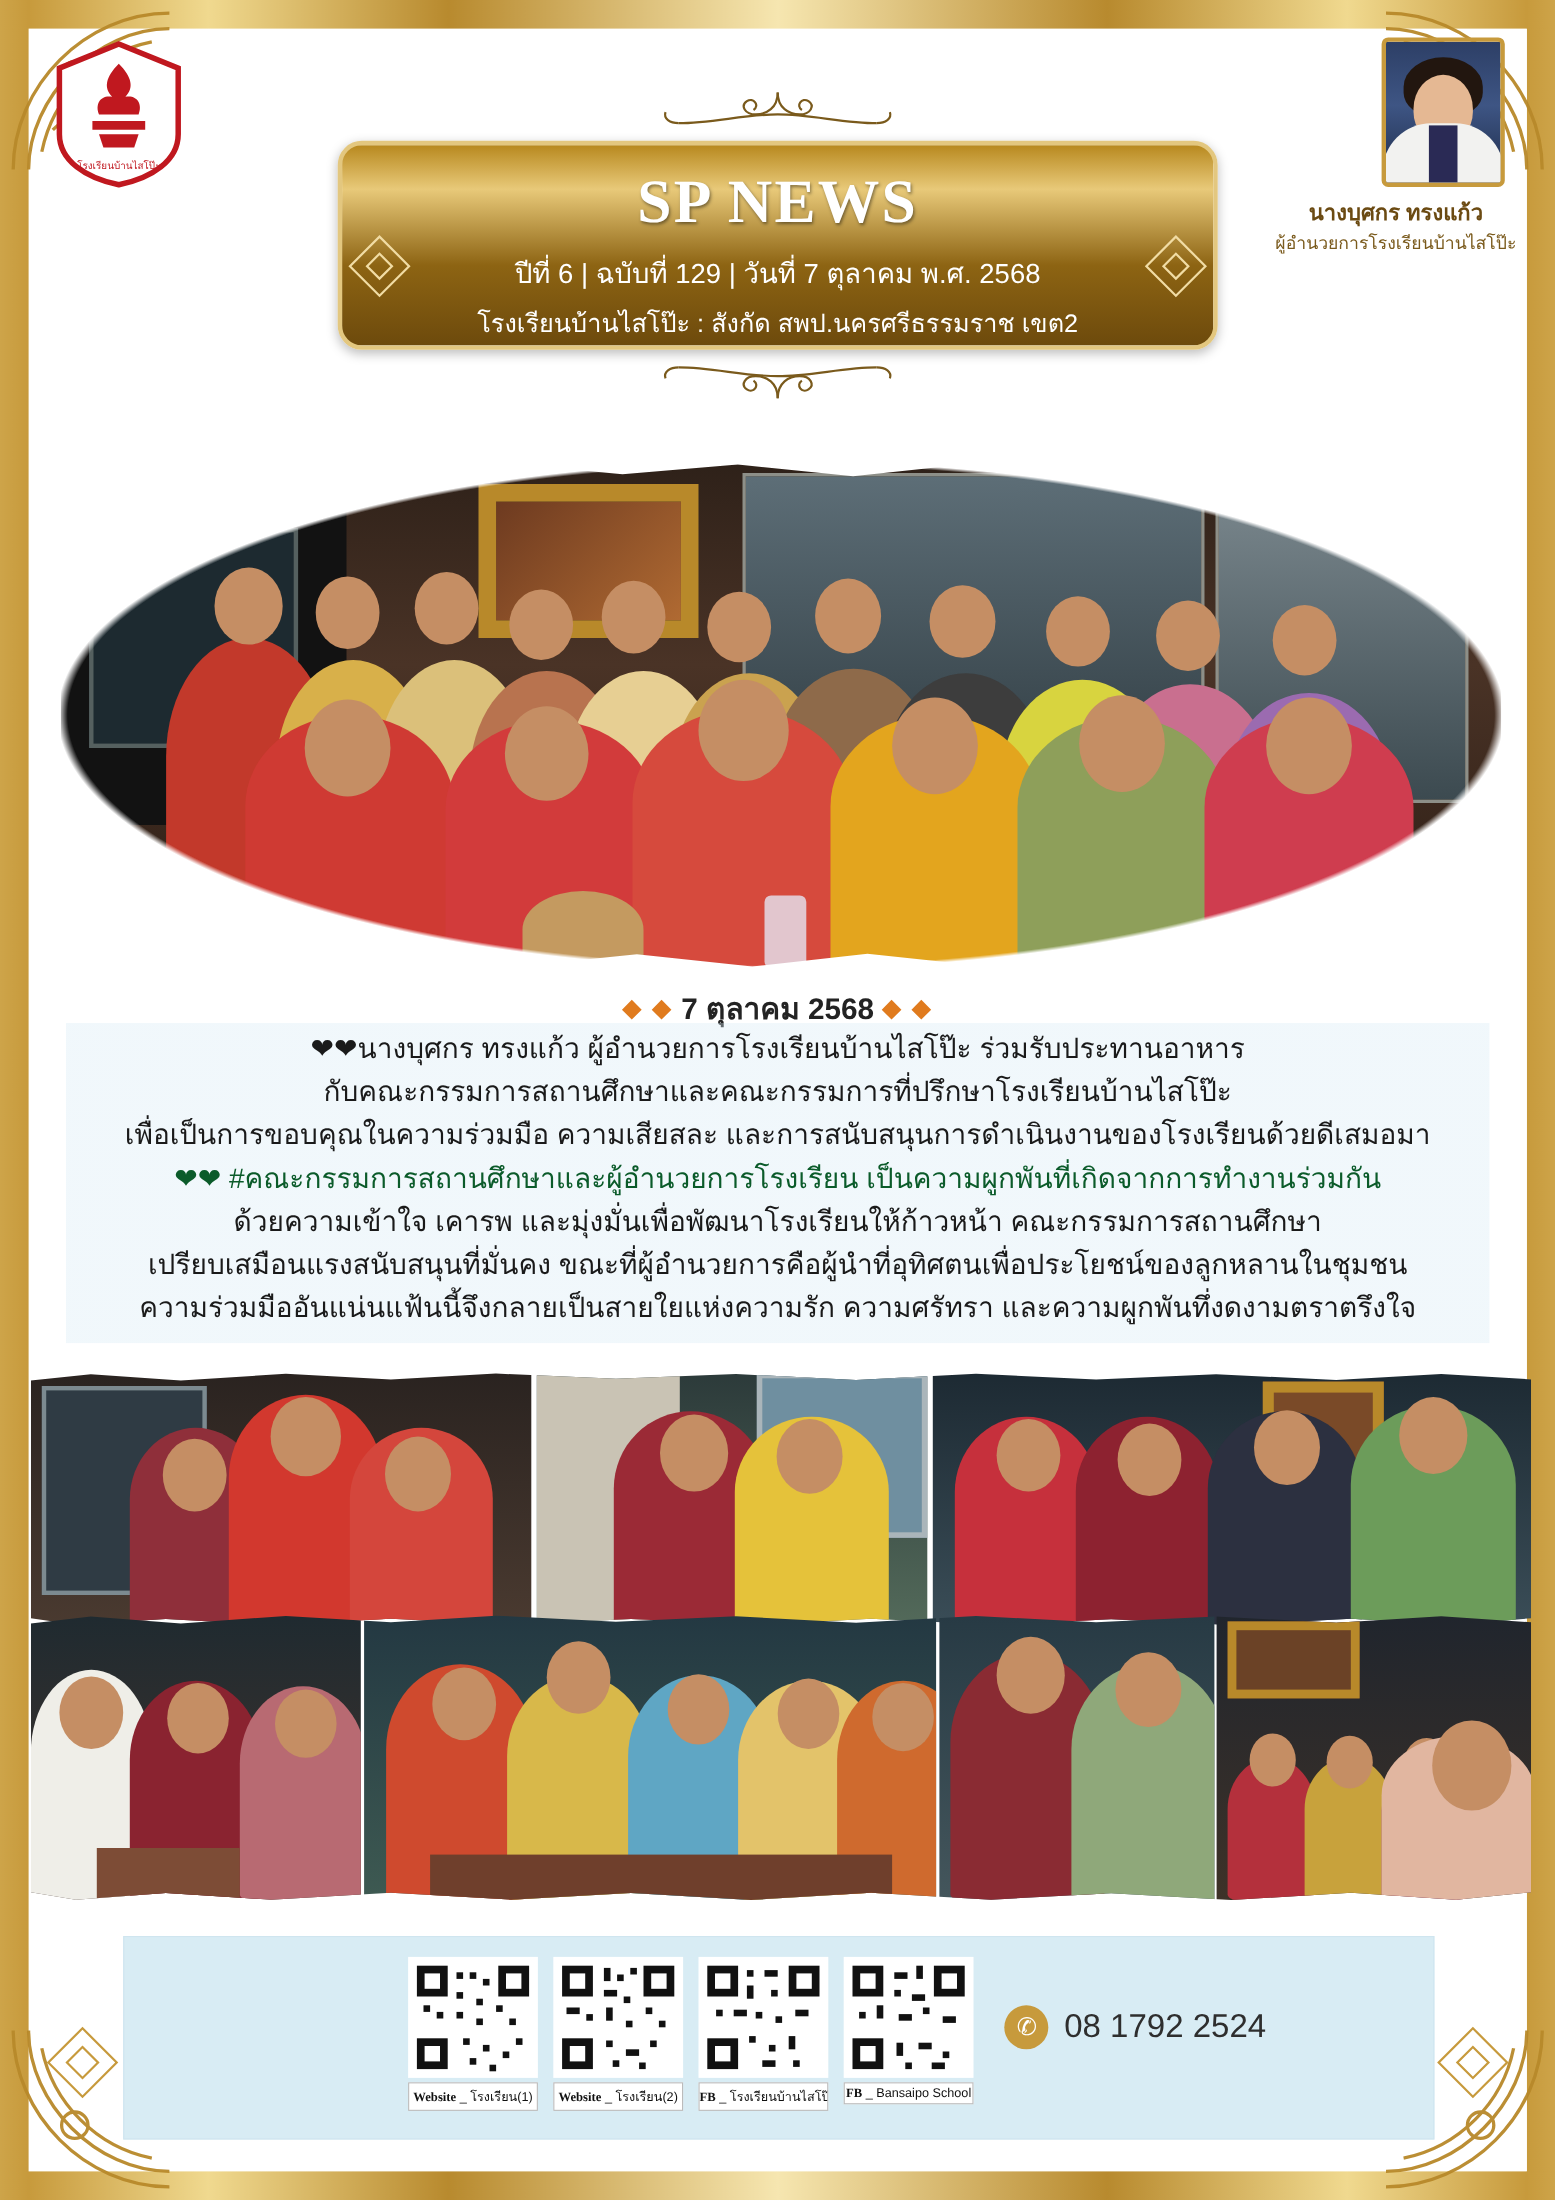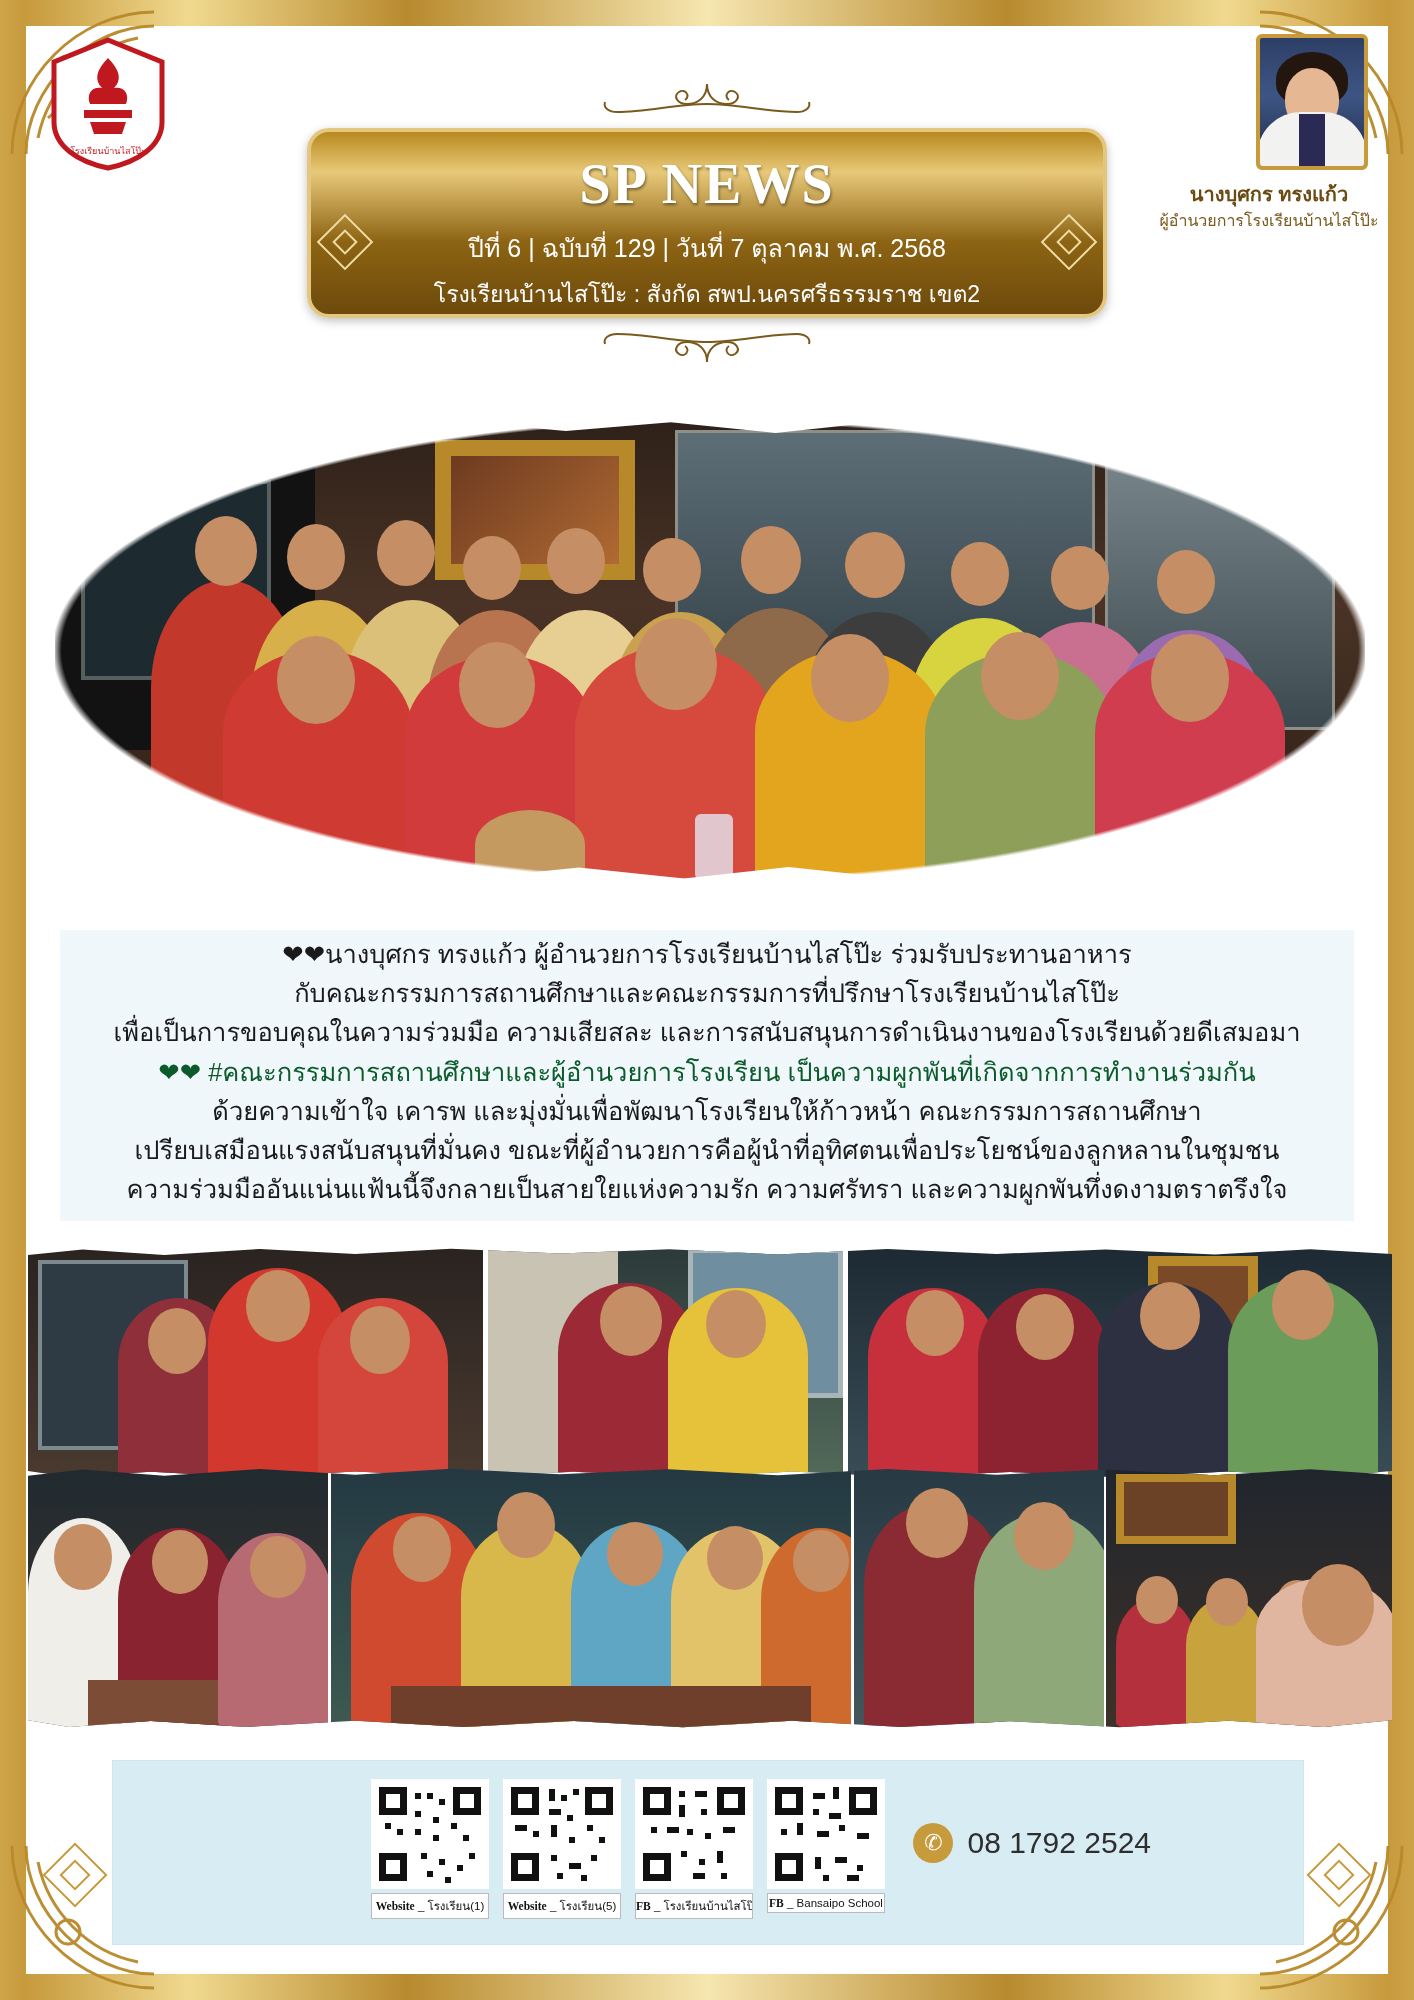--- a/index.html
+++ b/index.html
@@ -340,20 +340,25 @@
     <div class="person" style="left:870px; width:190px; height:228px; background:#8e9f5a;"></div>
     <div class="head" style="left:926px; top:212px; width:78px; height:88px;"></div>
     <div class="person" style="left:1040px;width:190px; height:228px; background:#cf3d4f;"></div>
     <div class="head" style="left:1096px;top:214px; width:78px; height:88px;"></div>
 
     <div style="position:absolute; left:420px; bottom:0; width:110px; height:70px; background:#c49a60; border-radius:50% 50% 8px 8px;"></div>
     <div style="position:absolute; left:200px; bottom:0; width:90px; height:40px; background:#9a9a9a; border-radius:40px 40px 0 0;"></div>
     <div style="position:absolute; left:640px; bottom:0; width:38px; height:66px; background:rgba(230,240,255,.75); border-radius:6px;"></div>
   </div>
 
+  <div class="date-line">
+    <span class="dia-s">◆ ◆</span>
+    <span>7 ตุลาคม 2568</span>
+    <span class="dia-s">◆ ◆</span>
+  </div>
 
   <div class="article">
     <p>❤❤นางบุศกร ทรงแก้ว ผู้อำนวยการโรงเรียนบ้านไสโป๊ะ ร่วมรับประทานอาหาร</p>
     <p>กับคณะกรรมการสถานศึกษาและคณะกรรมการที่ปรึกษาโรงเรียนบ้านไสโป๊ะ</p>
     <p>เพื่อเป็นการขอบคุณในความร่วมมือ ความเสียสละ และการสนับสนุนการดำเนินงานของโรงเรียนด้วยดีเสมอมา</p>
     <p class="hash">❤❤ #คณะกรรมการสถานศึกษาและผู้อำนวยการโรงเรียน เป็นความผูกพันที่เกิดจากการทำงานร่วมกัน</p>
     <p>ด้วยความเข้าใจ เคารพ และมุ่งมั่นเพื่อพัฒนาโรงเรียนให้ก้าวหน้า คณะกรรมการสถานศึกษา</p>
     <p>เปรียบเสมือนแรงสนับสนุนที่มั่นคง ขณะที่ผู้อำนวยการคือผู้นำที่อุทิศตนเพื่อประโยชน์ของลูกหลานในชุมชน</p>
     <p>ความร่วมมืออันแน่นแฟ้นนี้จึงกลายเป็นสายใยแห่งความรัก ความศรัทรา และความผูกพันทึ่งดงามตราตรึงใจ</p>
   </div>
@@ -480,21 +485,21 @@
           <div class="mod" style="left:84px;top:46px;width:6px;height:6px;"></div>
           <div class="mod" style="left:96px;top:58px;width:6px;height:6px;"></div>
           <div class="mod" style="left:48px;top:76px;width:6px;height:6px;"></div>
           <div class="mod" style="left:66px;top:84px;width:12px;height:6px;"></div>
           <div class="mod" style="left:88px;top:76px;width:6px;height:6px;"></div>
           <div class="mod" style="left:54px;top:94px;width:6px;height:6px;"></div>
           <div class="mod" style="left:78px;top:96px;width:6px;height:6px;"></div>
         </div>
         <div class="qr-label">
           <b>Website</b>
-          <span> _ </span><span>โรงเรียน(5)</span>
+          <span> _ </span><span>โรงเรียน(2)</span>
         </div>
       </div>
 
       <div class="qr-item">
         <div class="qr">
           <div class="mod" style="left:8px;top:8px;width:28px;height:28px;border:7px solid #111;background:#fff;"></div>
           <div class="mod" style="left:82px;top:8px;width:28px;height:28px;border:7px solid #111;background:#fff;"></div>
           <div class="mod" style="left:8px;top:74px;width:28px;height:28px;border:7px solid #111;background:#fff;"></div>
           <div class="mod" style="left:44px;top:12px;width:6px;height:6px;"></div>
           <div class="mod" style="left:60px;top:12px;width:12px;height:6px;"></div>

